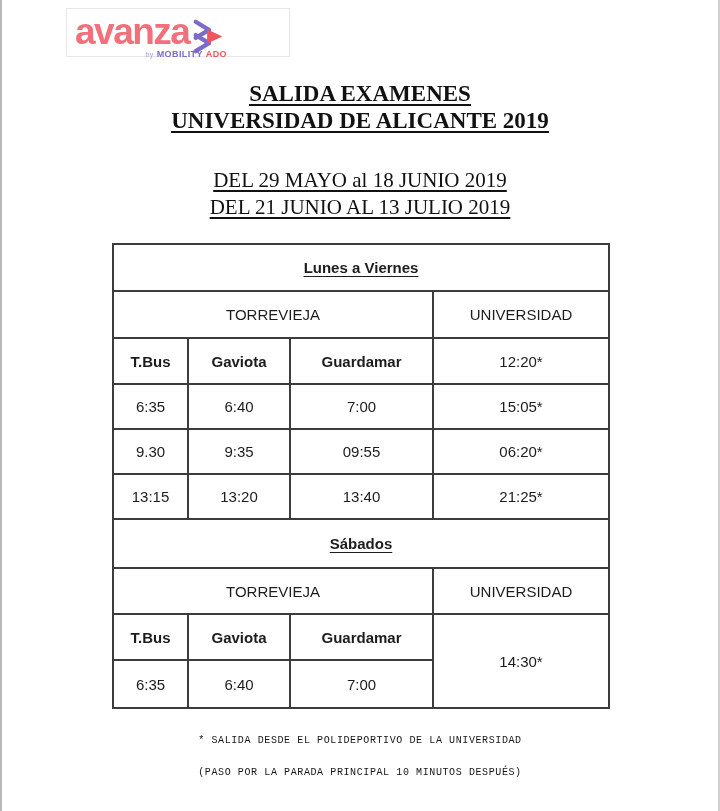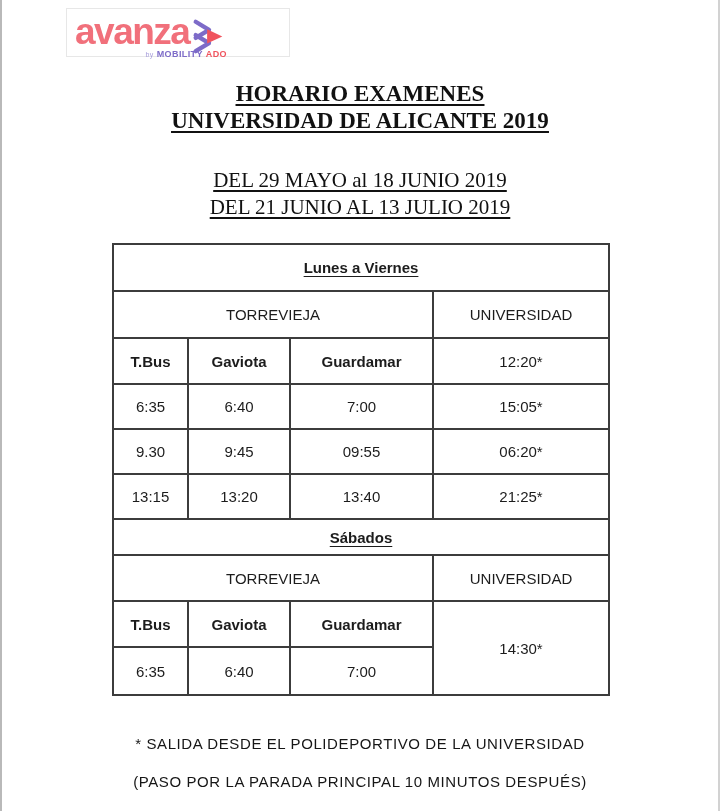--- a/index.html
+++ b/index.html
@@ -105,22 +105,22 @@
     padding-bottom: 6px;
   }
   td.stop { font-weight: bold; font-size: 15.5px; }
   td.timecell { font-size: 15px; }
 
   
   .footnotes {
     position: absolute;
     left: 0; top: 735px; width: 100%;
     text-align: center;
-    font-family: Liberation Sans, sans-serif;
-    font-size: 15px;
+    font-family: Liberation Mono, monospace;
+    font-size: 10px;
     letter-spacing: 0.6px;
     color: #161616;
   }
   .footnotes .fline { display: block; }
   .footnotes .fline + .fline { margin-top: 21px; }
 </style>
 </head>
 <body>
 
 <div class="page">
@@ -135,21 +135,21 @@
       </svg>
     </div>
     <div class="tagline">
       <span class="tg-by">by</span>
       <span class="tg-mob">MOBILITY</span>
       <span class="tg-ado">ADO</span>
     </div>
   </div>
 
   <div class="doc-title">
-    <span class="tline"><span>HORARIO EXAMENES</span></span>
+    <span class="tline"><span>SALIDA EXAMENES</span></span>
     <span class="tline"><span>UNIVERSIDAD DE ALICANTE 2019</span></span>
   </div>
 
   <div class="doc-dates">
     <span class="dline"><span>DEL 29 MAYO al 18 JUNIO 2019</span></span>
     <span class="dline"><span>DEL 21 JUNIO AL 13 JULIO 2019</span></span>
   </div>
 
   <table class="schedule">
     <colgroup>
@@ -174,32 +174,32 @@
         <td class="timecell">12:20*</td>
       </tr>
       <tr style="height:45px">
         <td class="timecell">6:35</td>
         <td class="timecell">6:40</td>
         <td class="timecell">7:00</td>
         <td class="timecell">15:05*</td>
       </tr>
       <tr style="height:45px">
         <td class="timecell">9.30</td>
-        <td class="timecell">9:45</td>
+        <td class="timecell">9:35</td>
         <td class="timecell">09:55</td>
         <td class="timecell">06:20*</td>
       </tr>
       <tr style="height:45px">
         <td class="timecell">13:15</td>
         <td class="timecell">13:20</td>
         <td class="timecell">13:40</td>
         <td class="timecell">21:25*</td>
       </tr>
 
-      <tr style="height:36px">
+      <tr style="height:49px">
         <td colspan="4" class="sec-title">Sábados</td>
       </tr>
       <tr style="height:46px">
         <td colspan="3" class="place">TORREVIEJA</td>
         <td class="place">UNIVERSIDAD</td>
       </tr>
       <tr style="height:46px">
         <td class="stop">T.Bus</td>
         <td class="stop">Gaviota</td>
         <td class="stop">Guardamar</td>

